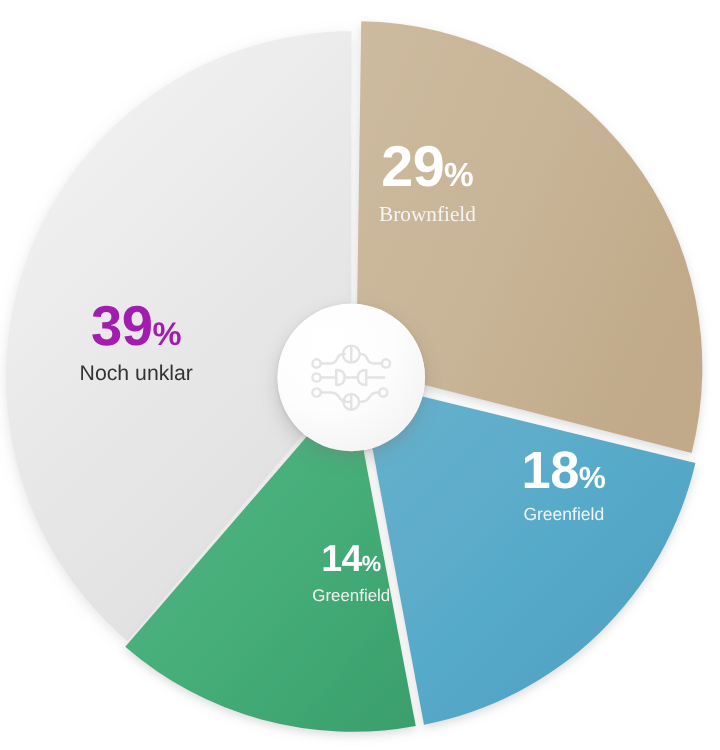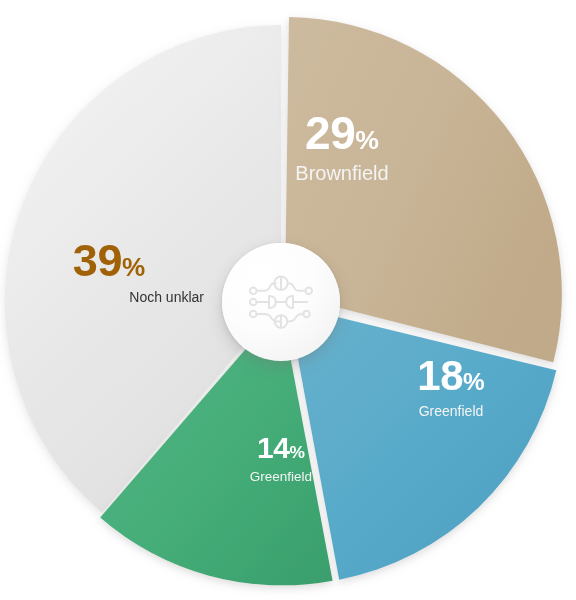--- a/index.html
+++ b/index.html
@@ -74,39 +74,39 @@
     letter-spacing: 0;
   }
   .slice-label .name {
     display: block;
     white-space: nowrap;
     margin-top: 7px;
   }
 
   .label-light .pct { color: #ffffff; }
   .label-light .name { color: #f4f4f4; }
-  .label-dark .pct { color: #a16207; }
+  .label-dark .pct { color: #a21caf; }
   .label-dark .name { color: #333333; }
 
   
   #label-brownfield { left: 232px; top: 110px; width: 220px; }
   #label-brownfield .pct  { font-size: 46px; }
-  #label-brownfield .name { font-size: 20px; }
+  #label-brownfield .name { font-size: 17px; font-family: Liberation Serif, serif; }
 
   #label-bluefield { left: 372px; top: 355px; width: 158px; }
   #label-bluefield .pct  { font-size: 42px; }
   #label-bluefield .name { font-size: 14px; }
 
   #label-greenfield { left: 196px; top: 433px; width: 170px; }
   #label-greenfield .pct  { font-size: 30px; }
   #label-greenfield .name { font-size: 13.5px; }
 
   #label-unklar { left: 14px; top: 238px; width: 190px; }
   #label-unklar .pct  { font-size: 45px; }
-  #label-unklar .name { font-size: 14px; text-align: right; }
+  #label-unklar .name { font-size: 17px; }
 </style>
 </head>
 <body>
 
 <div id="chart-root">
 
   <svg class="pie-svg" viewBox="0 0 576 600" xmlns="http://www.w3.org/2000/svg" aria-hidden="true">
     <defs>
 
       <linearGradient id="gradBrown" x1="0" y1="0" x2="1" y2="0.55">

